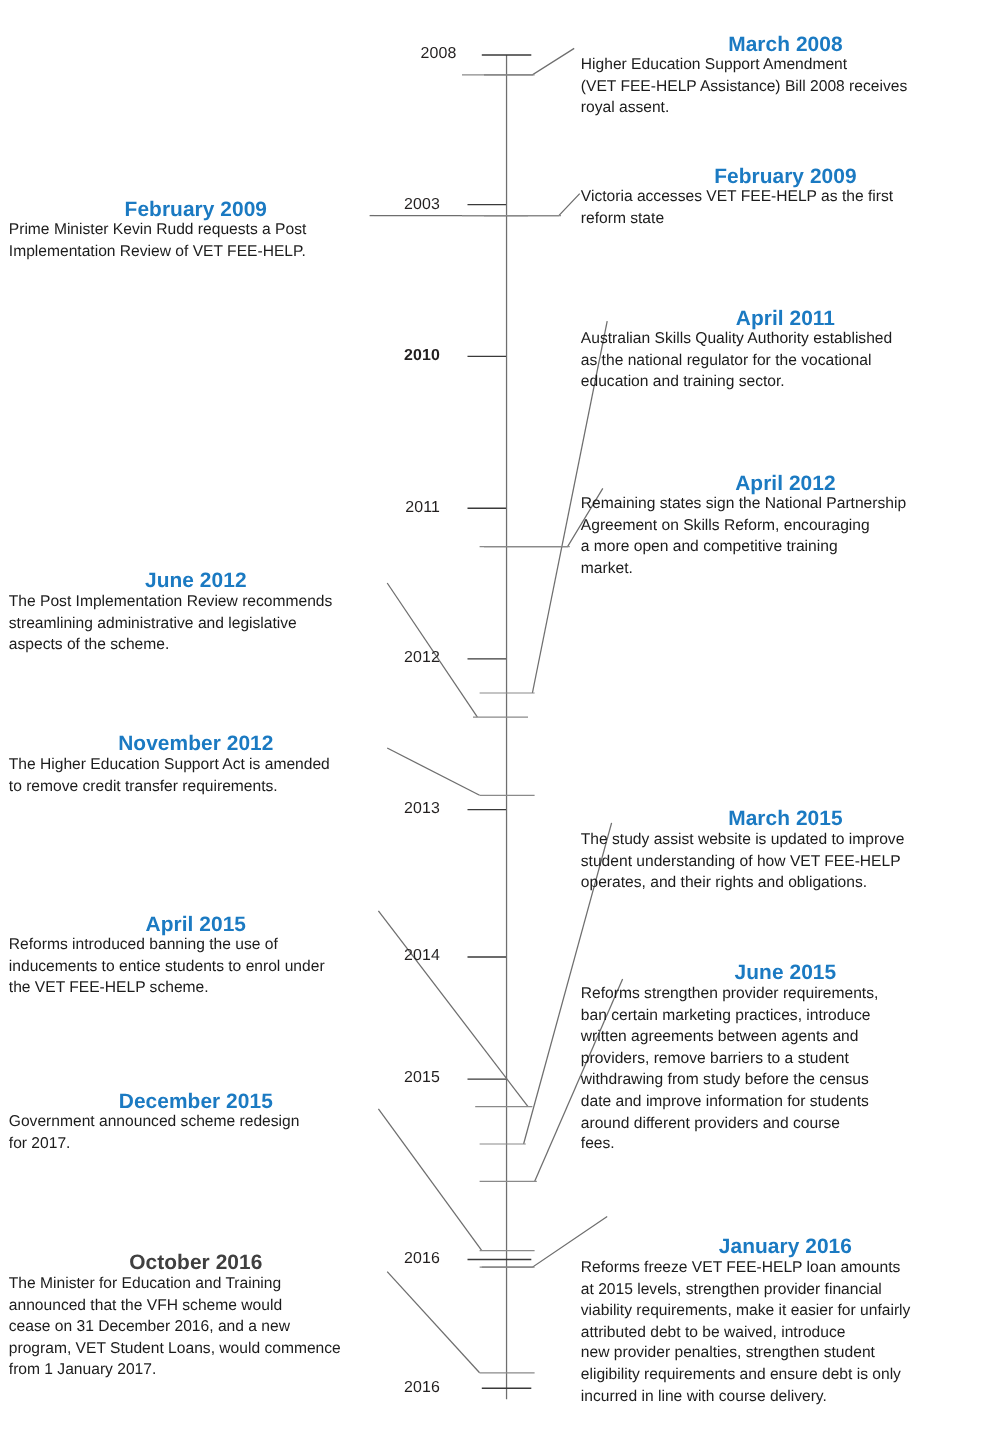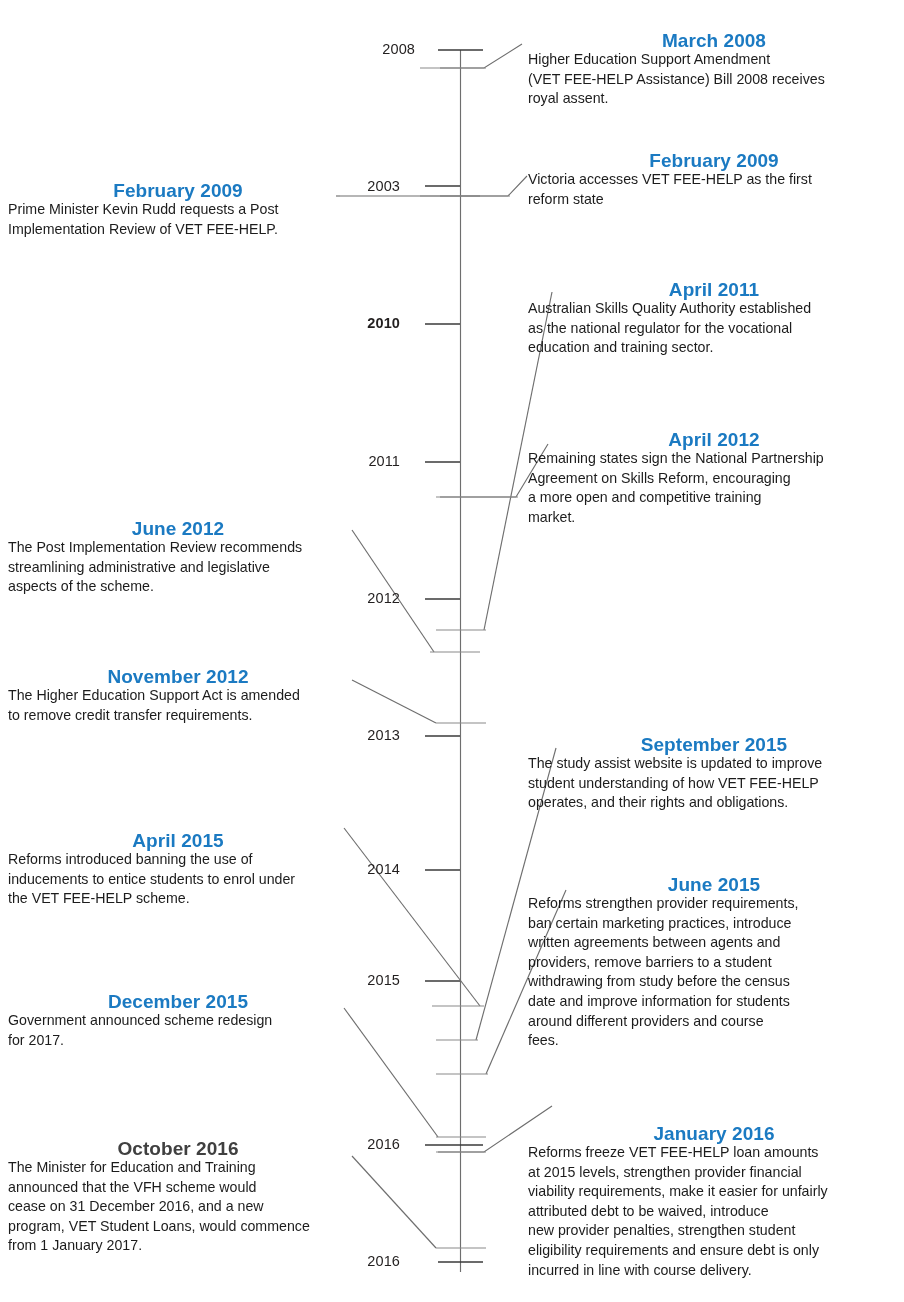--- a/index.html
+++ b/index.html
@@ -179,21 +179,21 @@
 aspects of the scheme.</p>
   </div>
 
   <div class="event" style="left:8px; top:668px; width:340px;">
     <p class="event-title">November 2012</p>
     <p class="event-body">The Higher Education Support Act is amended
 to  remove credit transfer requirements.</p>
   </div>
 
   <div class="event" style="left:528px; top:736px; width:372px;">
-    <p class="event-title">September 2015</p>
+    <p class="event-title">March 2015</p>
     <p class="event-body">The study assist website is updated to improve
 student understanding of how VET FEE-HELP
 operates, and their rights and obligations.</p>
   </div>
 
   <div class="event" style="left:8px; top:832px; width:340px;">
     <p class="event-title">April 2015</p>
     <p class="event-body">Reforms introduced banning the use of
 inducements to entice students to enrol under
 the VET FEE-HELP scheme.</p>

